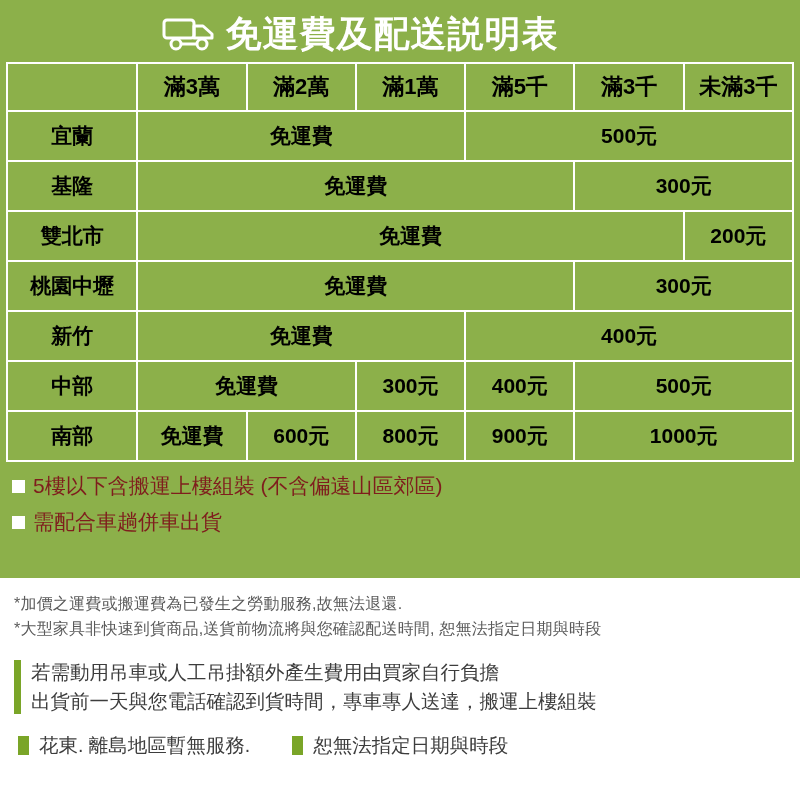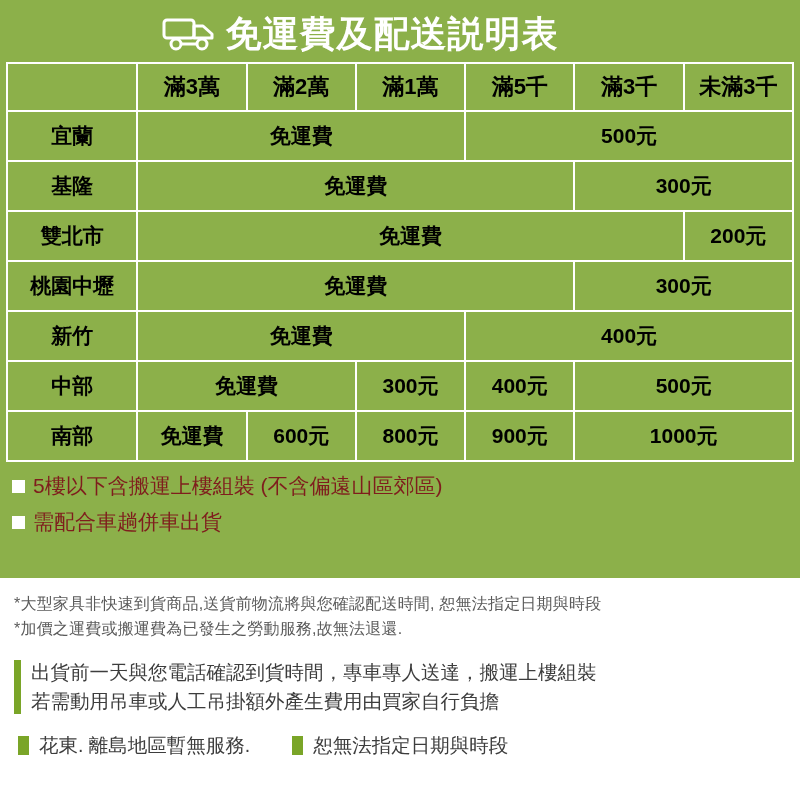--- a/index.html
+++ b/index.html
@@ -245,28 +245,28 @@
       <span class="sq"></span>
       <span class="bullet-text">5樓以下含搬運上樓組裝 (不含偏遠山區郊區)</span>
     </div>
     <div class="bullet-line">
       <span class="sq"></span>
       <span class="bullet-text">需配合車趟併車出貨</span>
     </div>
   </div>
 
   <div class="lower">
+    <div class="note">*加價之運費或搬運費為已發生之勞動服務,故無法退還.</div>
     <div class="note">*大型家具非快速到貨商品,送貨前物流將與您確認配送時間, 恕無法指定日期與時段</div>
-    <div class="note">*加價之運費或搬運費為已發生之勞動服務,故無法退還.</div>
 
     <div class="emph-block">
       <span class="emph-bar"></span>
       <div class="emph-lines">
+        <div>若需動用吊車或人工吊掛額外產生費用由買家自行負擔</div>
         <div>出貨前一天與您電話確認到貨時間，專車專人送達，搬運上樓組裝</div>
-        <div>若需動用吊車或人工吊掛額外產生費用由買家自行負擔</div>
       </div>
     </div>
 
     <div class="footer-row">
       <span class="gsq"></span>
       <span class="footer-text">花東. 離島地區暫無服務.</span>
       <span class="footer-gap"></span>
       <span class="gsq"></span>
       <span class="footer-text">恕無法指定日期與時段</span>
     </div>

